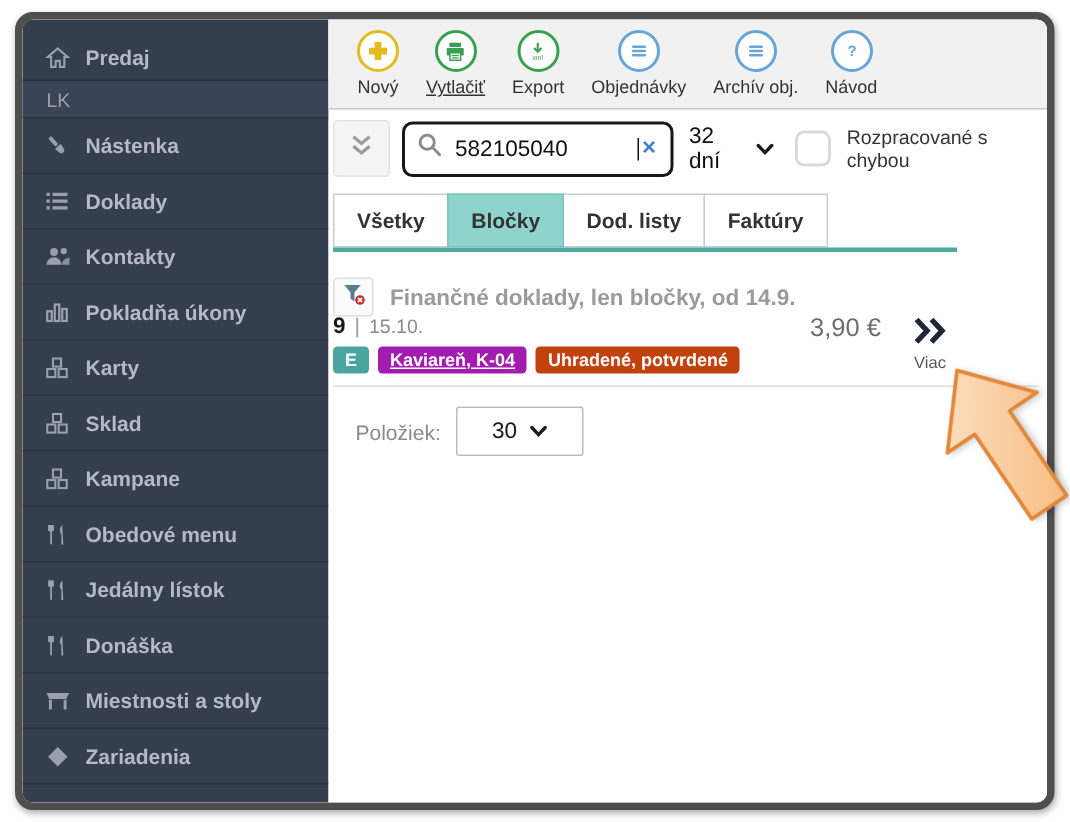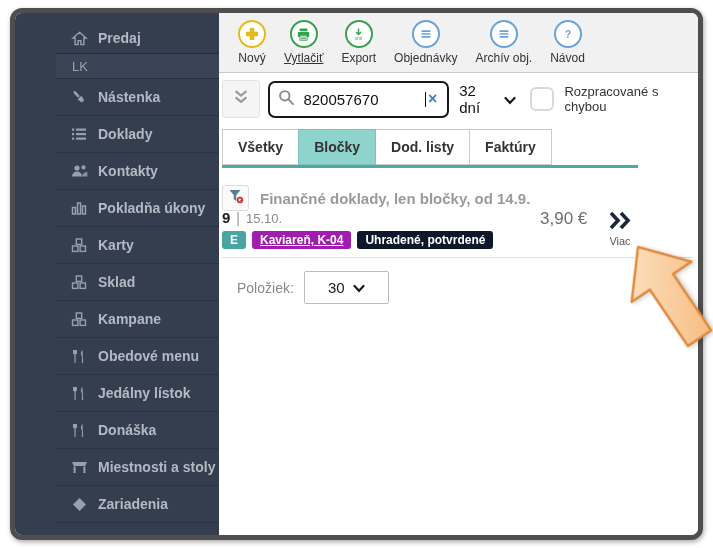--- a/index.html
+++ b/index.html
@@ -7,21 +7,21 @@
   .canvas { position:relative; width:713px; height:548px; overflow:hidden; }
 
   
   .window {
     position:absolute; left:10px; top:8px; width:693px; height:532px;
     border:5px solid #4e4e4e; border-radius:12px; overflow:hidden; background:#fff;
     box-shadow:1px 2px 5px rgba(0,0,0,.35);
   }
 
   
-  .sidebar { position:absolute; left:0; top:0; bottom:0; width:204px; background:#343e4f; padding-top:10px;padding-left:41px; }
+  .sidebar { position:absolute; left:0; top:0; bottom:0; width:204px; background:#343e4f; padding-top:10px; }
   .side-item {
     height:37px; display:flex; align-items:center; padding:0 14px; gap:10px;
     color:#b4bac4; font-weight:bold; font-size:14px; border-bottom:1px solid #2b3342;
     cursor:pointer; white-space:nowrap;
   }
   .side-item.first { height:30px; border-bottom:none; }
   .side-item.sub {
     height:26px; background:#3a4456; border-top:1px solid #252d3b; border-bottom:1px solid #2b3342;
     font-weight:normal; font-size:13px; color:#9aa1ad; padding-left:16px;
   }
@@ -363,21 +363,21 @@
         </div>
         <div class="searchbox">
           <span>
             <svg width="17" height="17" viewBox="0 0 18 18">
                 <g fill="none" stroke="#8a8a8a" stroke-width="2">
                   <circle cx="7.2" cy="7.2" r="5"></circle>
                   <path d="M11 11 L16 16" stroke-linecap="round"></path>
                 </g>
               </svg>
           </span>
-          <span class="val">820057670</span>
+          <span class="val">582105040</span>
             <span class="caret"></span>
           <span class="clear-x">×</span>
         </div>
         <div class="period">
           <span>32 dní</span>
           <span>
             <svg width="12" height="9" viewBox="0 0 12 9">
                 <path d="M1.5 2 L6 6.8 L10.5 2" fill="none" stroke="#1a1a1a" stroke-width="2.2" stroke-linecap="round"></path>
               </svg>
           </span>
@@ -419,21 +419,21 @@
 
       <div class="result-row">
         <div class="line1">
           <span class="count">9</span>
           <span class="sep">|</span>
           <span class="date">15.10.</span>
         </div>
         <div class="badges">
           <span class="badge" style="background: rgb(74, 165, 161);">E</span>
           <span class="badge" style="background: #a21caf; text-decoration: underline;">Kaviareň, K-04</span>
-          <span class="badge" style="background: #0f172a;">Uhradené, potvrdené</span>
+          <span class="badge" style="background: #c2410c;">Uhradené, potvrdené</span>
         </div>
         <span class="amount">3,90 €</span>
         <div class="more">
           <span>
             <svg width="24" height="19" viewBox="0 0 24 19">
                 <g fill="none" stroke="#1d2736" stroke-width="3.6">
                   <path d="M3 2 L10 9.5 L3 17"></path>
                   <path d="M13 2 L20 9.5 L13 17"></path>
                 </g>
               </svg>

